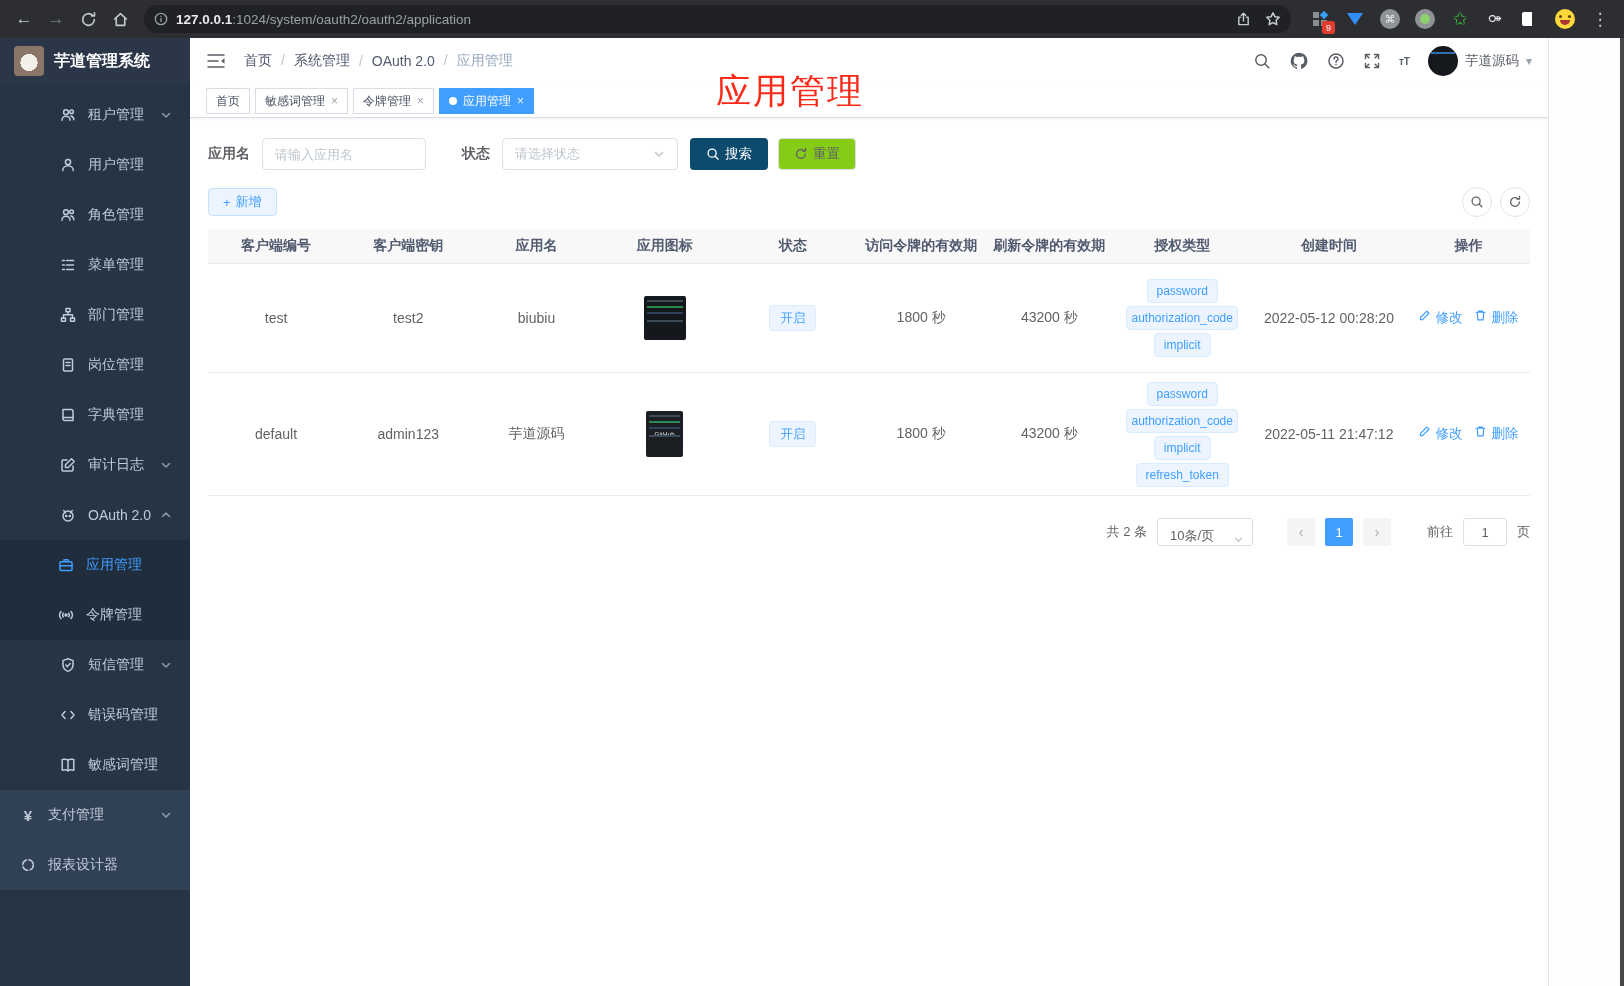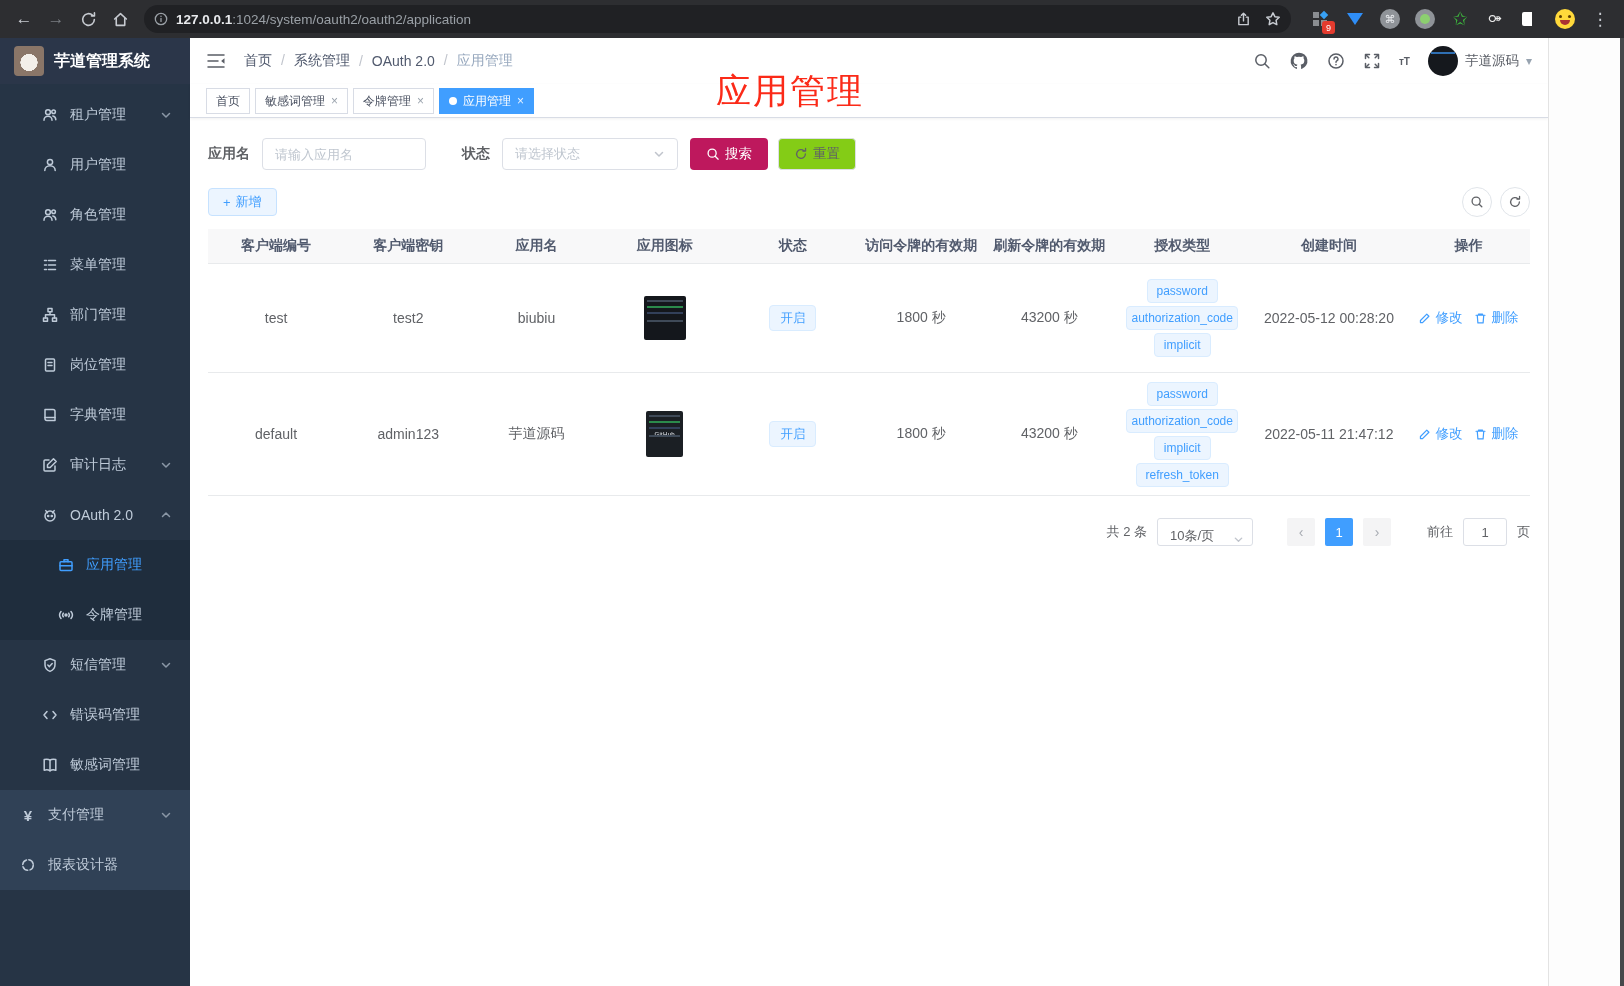--- a/index.html
+++ b/index.html
@@ -41,21 +41,21 @@
 
   
   .sidebar { width:190px; background:#304156; color:#bfcbd9; flex:0 0 auto; display:flex; flex-direction:column; }
   .logo-bar { height:46px; background:#2b3649; display:flex; align-items:center; padding:0 14px; gap:10px; flex:0 0 auto; }
   .logo-img { width:30px; height:30px; border-radius:4px; flex:0 0 auto;
     background:radial-gradient(circle at 50% 55%, #f3efe9 0 38%, #8a7668 39% 100%); }
   .logo-title { color:#fff; font-size:16px; font-weight:700; white-space:nowrap; }
   .menu { flex:1; background:#263445; padding-top:6px; }
   .menu-item { height:50px; display:flex; align-items:center; font-size:14px; cursor:pointer; background:#263445; }
   .menu-item.lvl1 { background:#304156; padding-left:20px; }
-  .menu-item.lvl2 { padding-left:42px;justify-content:space-between; }
+  .menu-item.lvl2 { padding-left:60px;justify-content:space-between; }
   .menu-item.lvl3 { background:#1f2d3d; padding-left:58px; }
   .mi-icon { width:16px; height:16px; margin-right:12px; display:flex; align-items:center; justify-content:center; color:#bfcbd9; flex:0 0 auto; font-size:13px; }
   .mi-label { flex:1; white-space:nowrap; }
   .mi-arrow { margin-right:18px; color:#8a97a6; display:flex; }
   .mi-arrow.up svg { transform:rotate(180deg); }
   .menu-item.active, .menu-item.active .mi-icon { color:#409eff; }
 
   
   .main { flex:1 1 auto; display:flex; flex-direction:column; background:#fff; min-width:0; }
   .main-header { height:46px; display:flex; align-items:center; padding:0 16px; flex:0 0 auto; }
@@ -85,21 +85,21 @@
   
   .filters { display:flex; align-items:center; font-size:14px; color:#606266; }
   .f-label { font-weight:700; color:#606266; margin-right:12px; white-space:nowrap; }
   .f-input { width:164px; height:32px; border:1px solid #dcdfe6; border-radius:4px; padding:0 12px; font-size:13px; color:#606266;
     font-family:inherit; outline:none; }
   .f-input::placeholder { color:#bfc6cf; }
   .gap28 { width:36px; }
   .f-select { width:176px; height:32px; border:1px solid #dcdfe6; border-radius:4px; padding:0 12px; display:flex; align-items:center; color:#bfc6cf; font-size:13px; cursor:pointer; }
   .f-select .sel-caret { margin-left:auto; color:#c0c4cc; display:flex; }
   .btn { height:32px; border-radius:4px; display:inline-flex; align-items:center; justify-content:center; gap:5px; font-size:13.5px; cursor:pointer; border:1px solid transparent; padding:0 15px; white-space:nowrap; }
-  .btn-primary { background:#be185d; color:#fff; margin-left:12px; }
+  .btn-primary { background:#0c4a6e; color:#fff; margin-left:12px; }
   .btn-plain { background:#84cc16; border-color:#dcdfe6; color:#606266; margin-left:10px; }
   .btn-add { background:#ecf5ff; border-color:#c6e2ff; color:#409eff; height:28px; padding:0 14px; font-size:13px; }
 
   .toolbar { display:flex; align-items:center; justify-content:space-between; margin-top:17px; }
   .tool-circles { display:flex; gap:8px; }
   .circle-btn { width:30px; height:30px; border-radius:50%; border:1px solid #e1e5ea; background:#fff; color:#606266; display:flex; align-items:center; justify-content:center; cursor:pointer; }
 
   
   .table { margin-top:12px; width:100%; font-size:14px; color:#606266; }
   .t-row { display:flex; align-items:center; }
@@ -112,21 +112,21 @@
   .t-body-row.r1 { height:110px; border-top:1px solid #e8eaec; }
   .t-body-row.r2 { height:123px; }
   .app-thumb { width:42px; height:44px; background:#14171c; border-radius:2px; position:relative; overflow:hidden; }
   .app-thumb::before { content:""; position:absolute; left:3px; top:4px; right:3px; height:2px; background:#3f4a58; box-shadow:0 6px 0 #2b8a4b, 0 12px 0 #32405a, 0 20px 0 #3f4a58; }
   .app-thumb.gh { width:37px; height:46px; background:#1b1f24; display:flex; align-items:center; justify-content:center; }
   .gh-word { color:#e9edf2; font-size:6px; letter-spacing:.3px; }
   .tag { display:inline-flex; align-items:center; justify-content:center; background:#ecf5ff; border:1px solid #d9ecff; color:#409eff;
     border-radius:4px; font-size:12px; height:24px; padding:0 9px; max-width:112px; overflow:hidden; white-space:nowrap; }
   .tag-status { height:26px; padding:0 10px; font-size:12.5px; }
   .grant-list { display:flex; flex-direction:column; align-items:center; gap:3px; }
-  .link-btn { color:#409eff; font-size:13.5px; display:inline-flex; align-items:center; gap:4px; cursor:pointer; white-space:nowrap; }
+  .link-btn { color:#409eff; font-size:13.5px; display:inline-flex; align-items:flex-start; gap:4px; cursor:pointer; white-space:nowrap; }
   .link-btn + .link-btn { margin-left:12px; }
 
   
   .pager { display:flex; align-items:center; justify-content:flex-end; margin-top:22px; gap:10px; font-size:13px; color:#606266; }
   .page-size { width:96px; height:28px; border:1px solid #dcdfe6; border-radius:3px; display:flex; align-items:flex-end; padding:0 8px 0 12px; color:#606266; cursor:pointer; }
   .page-size .sel-caret { margin-left:auto; color:#c0c4cc; display:flex; }
   .pg-btn { width:28px; height:28px; border-radius:2px; background:#f4f4f5; color:#a6aab1; display:flex; align-items:center; justify-content:center; font-size:14px; cursor:pointer; }
   .pg-num { width:28px; height:28px; border-radius:2px; background:#409eff; color:#fff; display:flex; align-items:center; justify-content:center; font-size:13px; cursor:pointer; }
   .goto-input { width:44px; height:28px; border:1px solid #dcdfe6; border-radius:3px; text-align:center; font-size:13px; color:#606266; outline:none; font-family:inherit; }
 

